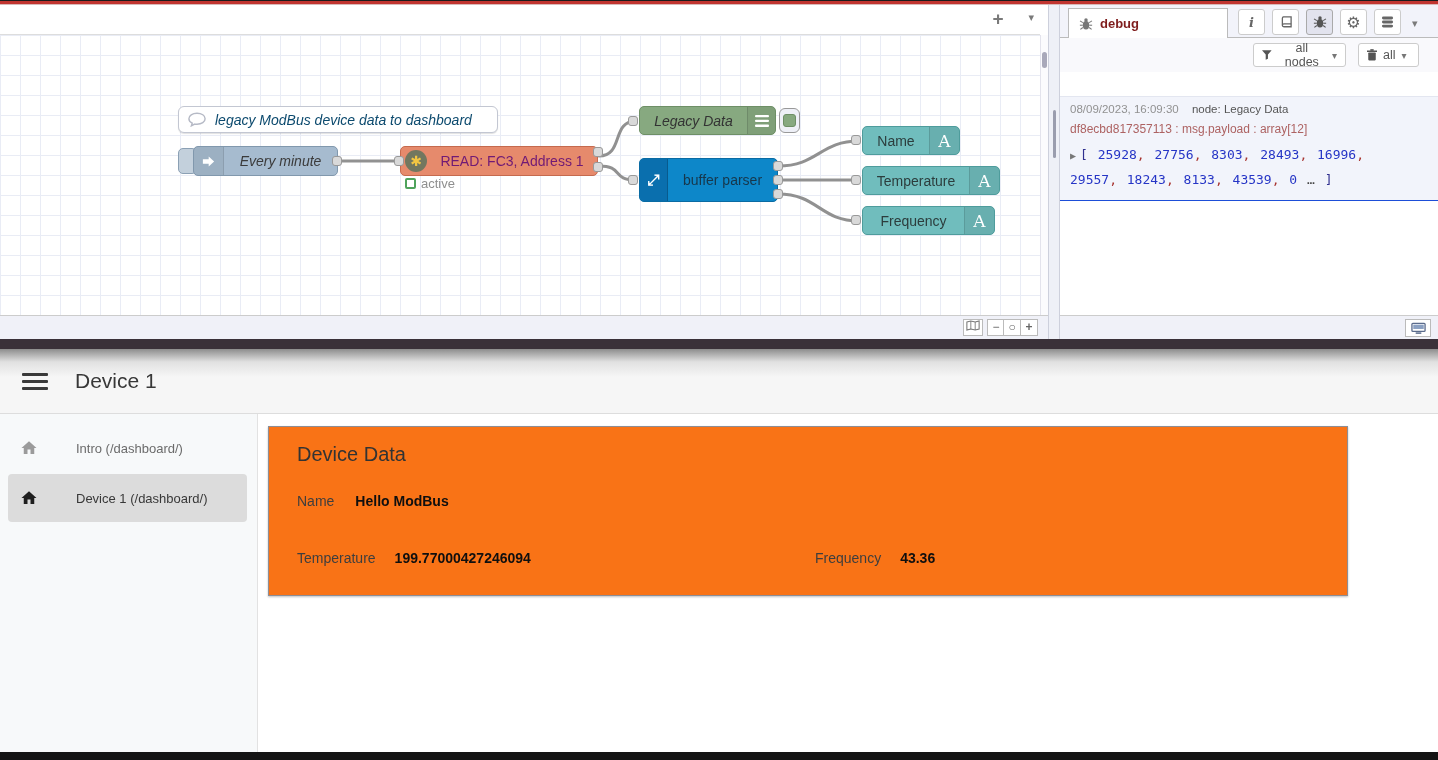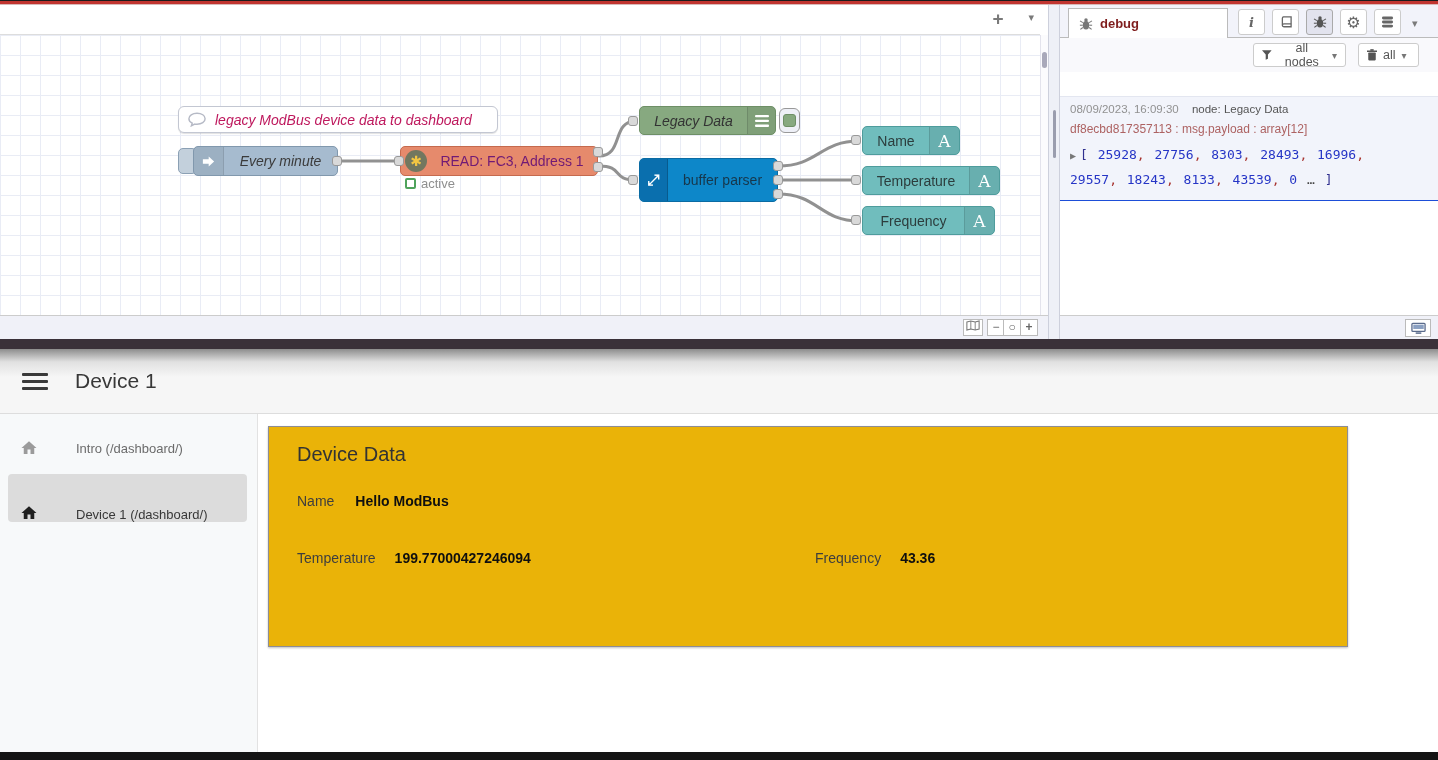--- a/index.html
+++ b/index.html
@@ -23,21 +23,21 @@
       background-size:20px 20px; overflow:hidden; }
   .wires { position:absolute; left:0; top:0; width:1040px; height:280px; }
   .wires path { stroke:#919191; stroke-width:3; fill:none; stroke-linecap:round; }
 
   .node { position:absolute; border-radius:5px; font-size:14px; white-space:nowrap; cursor:pointer; }
   .port { position:absolute; width:10px; height:10px; background:#d9d9d9; border:1px solid #999; border-radius:3px; cursor:crosshair; }
 
   .comment-node { left:178px; top:71px; width:320px; height:27px; background:#fff; border:1px solid #c3c7d2;
       border-radius:6px; box-shadow:0 1px 1px rgba(0,0,0,.12); display:flex; align-items:center; }
   .comment-node .bubble { margin:0 9px 0 9px; display:flex; }
-  .comment-node .label { font-style:italic; color:#be185d; }
+  .comment-node .label { font-style:italic; color:#0c4a6e; }
 
   .inject-btn { position:absolute; left:178px; top:113px; width:19px; height:26px; background:#c3d0dc;
       border:1px solid #8ba0b4; border-radius:5px; cursor:pointer; }
   .inject-node { left:193px; top:111px; width:145px; height:30px; background:#a6bbcf; border:1px solid #8198ad; display:flex; align-items:center; }
   .inject-node .iconbox { width:30px; height:28px; background:rgba(0,0,0,.06); border-right:1px solid rgba(0,0,0,.10);
       border-radius:4px 0 0 4px; display:flex; align-items:center; justify-content:center; }
   .inject-node .label { flex:1; text-align:center; font-style:italic; color:#3b3b3b; }
 
   .modbus-node { left:400px; top:111px; width:198px; height:30px; background:#e68a6c; border:1px solid #c56a4e; display:flex; align-items:center; }
   .modbus-node .micon { width:22px; height:22px; margin-left:4px; border-radius:50%; background:#72775f;
@@ -126,27 +126,27 @@
       border-bottom:1px solid #ddd; box-shadow:0 2px 3px rgba(0,0,0,.07); display:flex; align-items:center; }
   .hamburger { margin-left:22px; width:26px; height:17px; display:flex; flex-direction:column; justify-content:space-between; cursor:pointer; background:none; border:none; padding:0; }
   .hamburger span { display:block; height:3px; background:#3a3a3a; border-radius:1px; }
   .dash-title { margin-left:27px; font-size:21px; color:#383838; }
 
   .dash-body { position:absolute; top:65px; left:0; width:100%; height:338px; }
   .dash-sidebar { position:absolute; left:0; top:0; width:258px; height:100%; background:#f7f9fa; border-right:1px solid #e2e2e2; }
   .side-item { position:absolute; left:8px; width:239px; height:48px; display:flex; align-items:center; border-radius:4px; cursor:pointer; }
   .side-item .ic { margin-left:12px; display:flex; }
   .side-item .lbl { margin-left:38px; font-size:13px; color:#6b6b6b; }
-  .side-item.selected { background:#dcdcdc;align-items:flex-end; }
+  .side-item.selected { background:#dcdcdc; }
   .side-item.selected .lbl { color:#383838; }
   .si-0 { top:10px; }
   .si-1 { top:60px; }
 
   .dash-main { position:absolute; left:258px; top:0; right:0; height:100%; background:#fff; }
-  .card { position:absolute; left:10px; top:12px; width:1080px; height:221px; background:#eab308;
+  .card { position:absolute; left:10px; top:12px; width:1080px; height:170px; background:#f97316;
       border:1px solid #8d8d95; box-shadow:0 1px 2px rgba(0,0,0,.25); }
   .card-title { position:absolute; left:28px; top:16px; font-size:20px; color:#333; }
   .field { position:absolute; font-size:14px; }
   .field .flabel { color:#3e3e3e; }
   .field .fvalue { color:#0f0f0f; font-weight:bold; }
   .f-name  { left:28px;  top:66px; }
   .f-name .fvalue { margin-left:21px; }
   .f-temp  { left:28px;  top:123px; }
   .f-temp .fvalue { margin-left:19px; }
   .f-freq  { left:546px; top:123px; }

